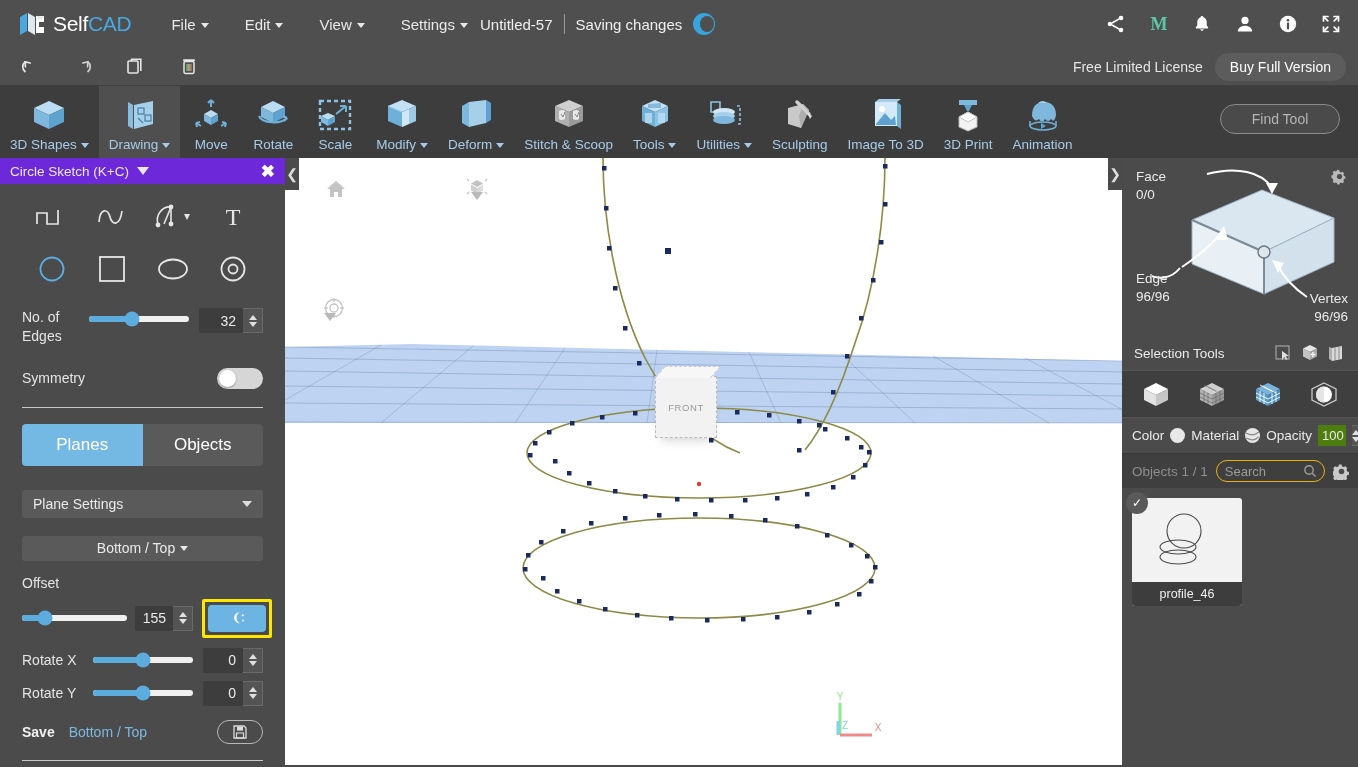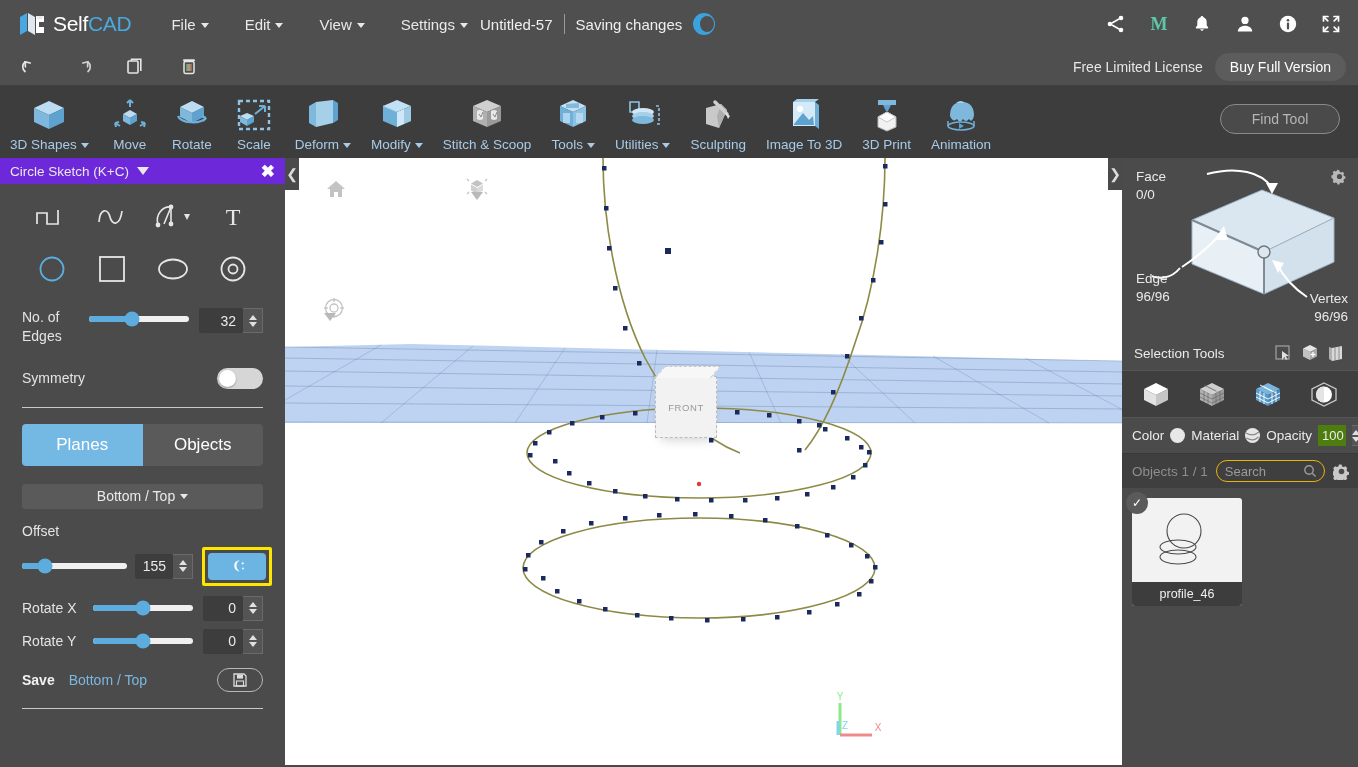--- a/index.html
+++ b/index.html
@@ -443,20 +443,32 @@
     <span class="ricon">
       <svg width="42" height="38" viewBox="0 0 42 38">
         <polygon points="21,5 36,12 21,19 6,12" fill="#bcdcf2"></polygon>
         <polygon points="6,12 21,19 21,33 6,26" fill="#7fb8dd"></polygon>
         <polygon points="36,12 36,26 21,33 21,19" fill="#5ea2cf"></polygon>
       </svg>
     </span>
     <span class="rlabel"><span>3D Shapes</span><i class="caret-d2"></i></span>
   </div>
 
+  <div class="rtool active">
+    <span class="ricon">
+      <svg width="42" height="38" viewBox="0 0 42 38">
+        <polygon points="9,6 14,9 14,33 9,30" fill="#89bddf"></polygon>
+        <polygon points="15,9 34,5 34,28 15,33" fill="#a6cfea"></polygon>
+        <rect x="19" y="12" width="6" height="6" fill="none" stroke="#4a7ea2" stroke-width="1.2"></rect>
+        <rect x="26" y="19" width="6" height="6" fill="none" stroke="#4a7ea2" stroke-width="1.2"></rect>
+        <path d="M19 22 l5 5" stroke="#4a7ea2" stroke-width="1.2" fill="none"></path>
+      </svg>
+    </span>
+    <span class="rlabel"><span>Drawing</span><i class="caret-d2"></i></span>
+  </div>
 
   <div class="rtool">
     <span class="ricon">
       <svg width="42" height="38" viewBox="0 0 42 38">
         <polygon points="21,14 28,18 21,22 14,18" fill="#bcdcf2"></polygon>
         <polygon points="14,18 21,22 21,29 14,25" fill="#7fb8dd"></polygon>
         <polygon points="28,18 28,25 21,29 21,22" fill="#5ea2cf"></polygon>
         <path d="M21 11 V4 M21 4 l-3 3 M21 4 l3 3" stroke="#6fb0d8" stroke-width="2" fill="none"></path>
         <path d="M11 30 l-5 -3 M6 27 l4 -1 M6 27 l1 4" stroke="#6fb0d8" stroke-width="2" fill="none"></path>
         <path d="M31 30 l5 -3 M36 27 l-4 -1 M36 27 l-1 4" stroke="#6fb0d8" stroke-width="2" fill="none"></path>
@@ -487,40 +499,40 @@
         <polygon points="21,20 21,26 14,30 14,24" fill="#5ea2cf"></polygon>
         <path d="M22 18 l10 -8 M32 10 l-6 0 M32 10 l0 6" stroke="#6fb0d8" stroke-width="2" fill="none"></path>
       </svg>
     </span>
     <span class="rlabel">Scale</span>
   </div>
 
   <div class="rtool">
     <span class="ricon">
       <svg width="42" height="38" viewBox="0 0 42 38">
-        <polygon points="14,6 31,4 31,27 14,31" fill="#a6cfea"></polygon>
-        <polygon points="14,6 14,31 7,27 7,10" fill="#7fb8dd"></polygon>
-        <polygon points="31,4 31,27 36,24 36,7" fill="#5ea2cf"></polygon>
-      </svg>
-    </span>
-    <span class="rlabel"><span>Deform</span><i class="caret-d2"></i></span>
-  </div>
-
-  <div class="rtool">
-    <span class="ricon">
-      <svg width="42" height="38" viewBox="0 0 42 38">
         <polygon points="21,4 35,10 21,16 7,10" fill="#c3e1f4"></polygon>
         <polygon points="7,10 21,16 21,31 7,25" fill="#6fb0d8"></polygon>
         <polygon points="35,10 35,25 21,31 21,16" fill="#4e94c6"></polygon>
         <polygon points="21,16 28,13 28,28 21,31" fill="#cfe7f6"></polygon>
         <polygon points="28,13 35,10 35,25 28,28" fill="#a0c9e4"></polygon>
         <line x1="21" y1="16" x2="7" y2="10" stroke="#9ed3f0" stroke-width="1"></line>
       </svg>
     </span>
     <span class="rlabel"><span>Modify</span><i class="caret-d2"></i></span>
+  </div>
+
+  <div class="rtool">
+    <span class="ricon">
+      <svg width="42" height="38" viewBox="0 0 42 38">
+        <polygon points="14,6 31,4 31,27 14,31" fill="#a6cfea"></polygon>
+        <polygon points="14,6 14,31 7,27 7,10" fill="#7fb8dd"></polygon>
+        <polygon points="31,4 31,27 36,24 36,7" fill="#5ea2cf"></polygon>
+      </svg>
+    </span>
+    <span class="rlabel"><span>Deform</span><i class="caret-d2"></i></span>
   </div>
 
   <div class="rtool">
     <span class="ricon">
       <svg width="42" height="38" viewBox="0 0 42 38">
         <polygon points="21,4 35,10 21,16 7,10" fill="#cfcfcf"></polygon>
         <polygon points="7,10 21,16 21,31 7,25" fill="#b0b0b0"></polygon>
         <polygon points="35,10 35,25 21,31 21,16" fill="#9a9a9a"></polygon>
         <path d="M11 15 q3 -2 6 0 v8 q-3 2 -6 0z" fill="#e8e8e8"></path>
         <path d="M25 15 q3 -2 6 0 v8 q-3 2 -6 0z" fill="#e8e8e8"></path>
@@ -697,20 +709,24 @@
         </div>
       </div>
 
       <div class="divider"></div>
 
       <div class="segbtns">
         <div class="segbtn on">Planes</div>
         <div class="segbtn">Objects</div>
       </div>
 
+      <div class="dropdown" style="margin-top:24px;">
+        <span>Plane Settings</span>
+        <i class="dc"></i>
+      </div>
 
       <div class="btn-wide" style="margin-top:18px;">
         <span>Bottom / Top</span>
         <i class="caret-d"></i>
       </div>
 
       <div class="row-label" style="margin-top:14px;">Offset</div>
       <div class="ctrl-row" style="margin-top:8px;">
         <div class="slider" style="width:105px;margin-right:8px;">
           <div class="fill" style="width:22%"></div>

